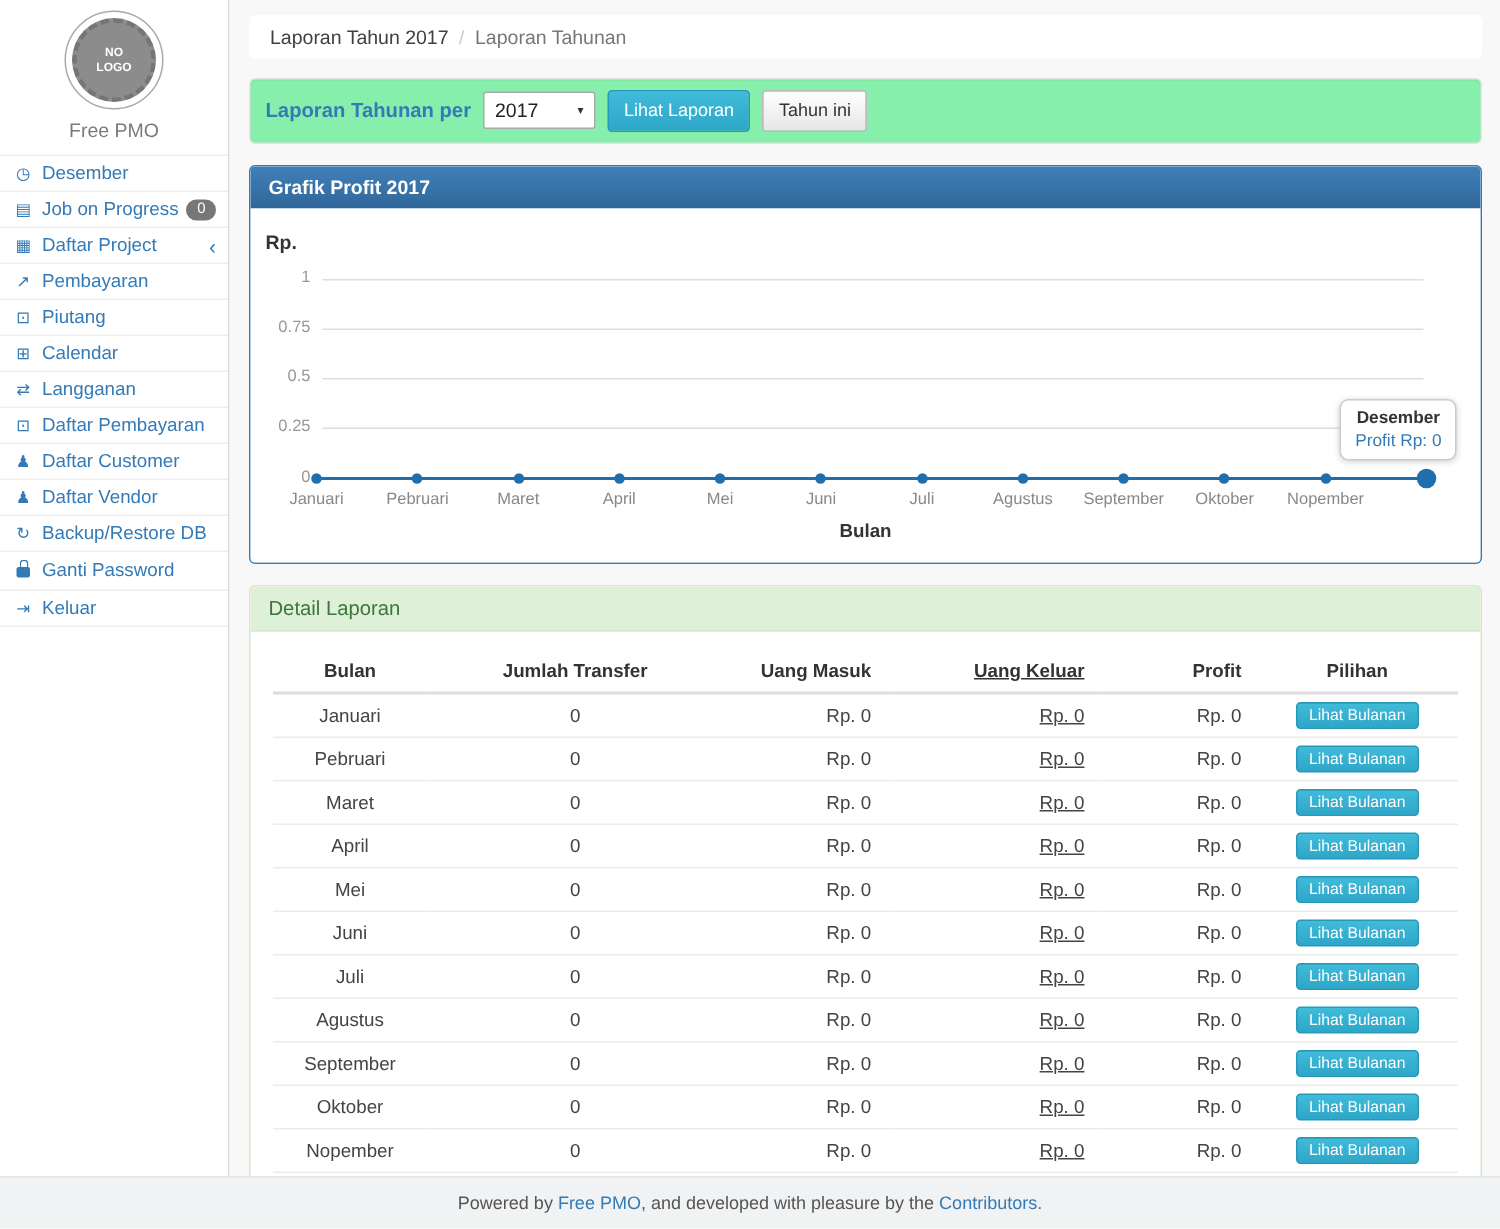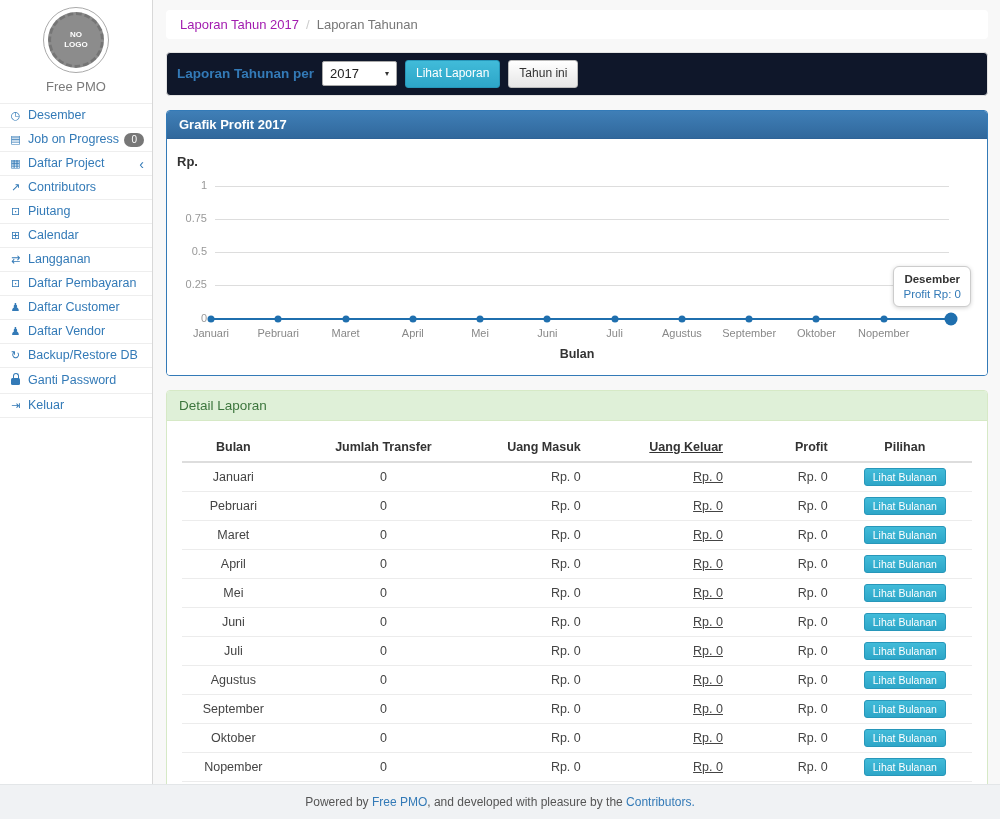--- a/index.html
+++ b/index.html
@@ -18,25 +18,25 @@
   .icn{width:15px;flex:none;text-align:center;font-family:"DejaVu Sans",sans-serif;font-size:11px;color:#337ab7;}
   .side-label{white-space:nowrap;}
   .badge{margin-left:auto;background:#777;color:#fff;border-radius:10px;font-size:10px;padding:2px 7px;line-height:1;}
   .chev{margin-left:auto;color:#337ab7;font-size:14px;line-height:10px;}
   .lock-shape{display:inline-block;position:relative;width:9px;height:7px;background:#337ab7;border-radius:1.5px;margin-top:6px;}
   .lock-shape::before{content:"";position:absolute;top:-5px;left:1.5px;width:4px;height:5px;border:1.5px solid #337ab7;border-bottom:none;border-radius:3px 3px 0 0;}
 
   
   .main{flex:1;background:#f8f8f8;padding:10px 12px 0 13px;box-sizing:border-box;overflow:hidden;}
   .breadcrumb{background:#fff;border-radius:4px;padding:7px 14px;font-size:13px;display:flex;align-items:center;gap:7px;}
-  .breadcrumb a{color:#a21caf;text-decoration:none;cursor:pointer;text-align:right;}
+  .breadcrumb a{color:#404040;text-decoration:none;cursor:pointer;text-align:right;}
   .bc-sep{color:#ccc;}
   .bc-current{color:#777;}
 
-  .well{margin-top:13px;background:#0f172a;border:1px solid #e3e3e3;border-radius:4px;padding:7px 10px;display:flex;align-items:center;gap:8px;box-shadow:inset 0 1px 1px rgba(0,0,0,.05);}
+  .well{margin-top:13px;background:#86efac;border:1px solid #e3e3e3;border-radius:4px;padding:7px 10px;display:flex;align-items:center;gap:8px;box-shadow:inset 0 1px 1px rgba(0,0,0,.05);}
   .well-label{font-weight:bold;color:#337ab7;font-size:13.5px;}
   .fake-select{background:#fff;border:1px solid #a9a9a9;border-radius:2px;padding:4px 7px;font-size:13px;color:#222;display:flex;align-items:center;gap:26px;cursor:pointer;}
   .fake-select .caret{font-size:8px;color:#333;}
   .btn{font-size:12px;padding:5px 10px;border-radius:3px;border:1px solid;cursor:pointer;line-height:1.3;}
   .btn-info{background:linear-gradient(#41bbd9,#2da6c8);border-color:#2797ba;color:#fff;}
   .btn-default{background:linear-gradient(#ffffff,#e6e6e6);border-color:#bbb;color:#333;}
 
   
   .panel{margin-top:14px;border-radius:4px;overflow:hidden;background:#fff;}
   .panel-primary{border:1px solid #337ab7;}
@@ -97,21 +97,21 @@
             <span class="side-label">Job on Progress</span>
             <span class="badge">0</span>
           </a>
           <a class="side-item">
             <span class="icn">▦</span>
             <span class="side-label">Daftar Project</span>
             <span class="chev">‹</span>
           </a>
           <a class="side-item">
             <span class="icn">↗</span>
-            <span class="side-label">Contributors</span>
+            <span class="side-label">Pembayaran</span>
           </a>
           <a class="side-item">
             <span class="icn">⊡</span>
             <span class="side-label">Piutang</span>
           </a>
           <a class="side-item">
             <span class="icn">⊞</span>
             <span class="side-label">Calendar</span>
           </a>
           <a class="side-item">

